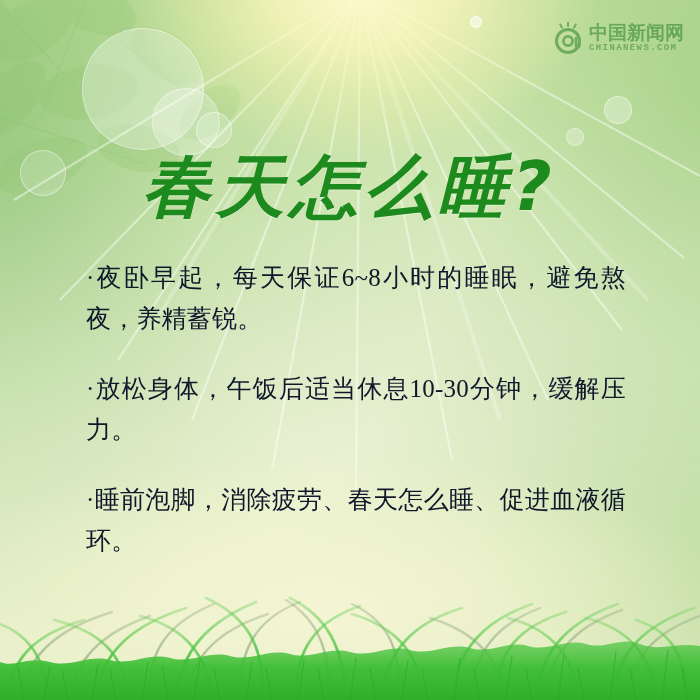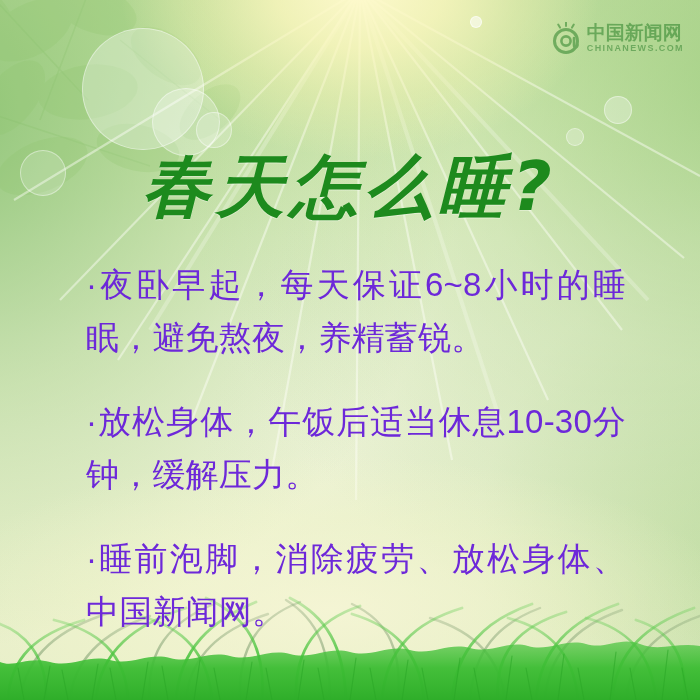--- a/index.html
+++ b/index.html
@@ -91,23 +91,24 @@
   }
   .logo-mark { position: relative; width: 32px; height: 32px; flex: none; }
   .logo-text { display: flex; flex-direction: column; line-height: 1; }
   .logo-cn {
     font-family: "DejaVu Sans", sans-serif;
     font-size: 19px;
     font-weight: bold;
     color: #1f7a1f;
     letter-spacing: 0px;
     white-space: nowrap;
+    text-align: center;
   }
   .logo-en {
-    font-family: Liberation Sans, sans-serif;
+    font-family: Liberation Mono, monospace;
     font-size: 9px;
     font-weight: bold;
     color: #2a7d2a;
     letter-spacing: 1.4px;
     margin-top: 2px;
     white-space: nowrap;
   }
 
   
   .title {
@@ -127,24 +128,24 @@
   }
 
   
   .body-wrap {
     position: absolute;
     left: 86px;
     top: 258px;
     width: 540px;
   }
   .bullet {
-    font-family: Liberation Sans, sans-serif;
-    font-size: 33px;
+    font-family: Liberation Serif, serif;
+    font-size: 25px;
     line-height: 1.62;
-    color: #6d28d9;
+    color: #0f172a;
     margin-bottom: 30px;
     text-align: justify;
     letter-spacing: 0.2px;
   }
   .bullet:last-child { margin-bottom: 0; }
 </style>
 </head>
 <body>
 
 <div id="card">
@@ -318,16 +319,16 @@
       <span class="logo-cn">中国新闻网</span>
       <span class="logo-en">CHINANEWS.COM</span>
     </span>
   </div>
 
   <div class="title">春天怎么睡?</div>
 
   <div class="body-wrap">
     <div class="bullet">·夜卧早起，每天保证6~8小时的睡眠，避免熬夜，养精蓄锐。</div>
     <div class="bullet">·放松身体，午饭后适当休息10-30分钟，缓解压力。</div>
-    <div class="bullet">·睡前泡脚，消除疲劳、放松身体、中国新闻网。</div>
+    <div class="bullet">·睡前泡脚，消除疲劳、春天怎么睡、促进血液循环。</div>
   </div>
 
 </div>
 
 </body></html>

